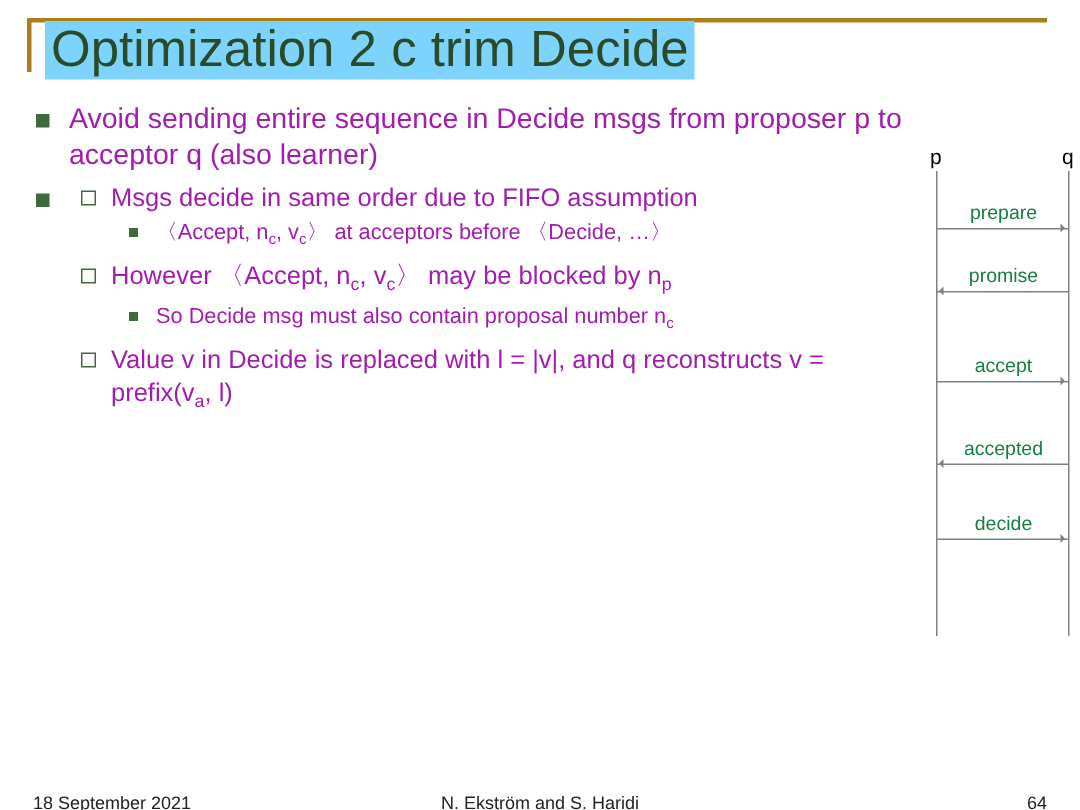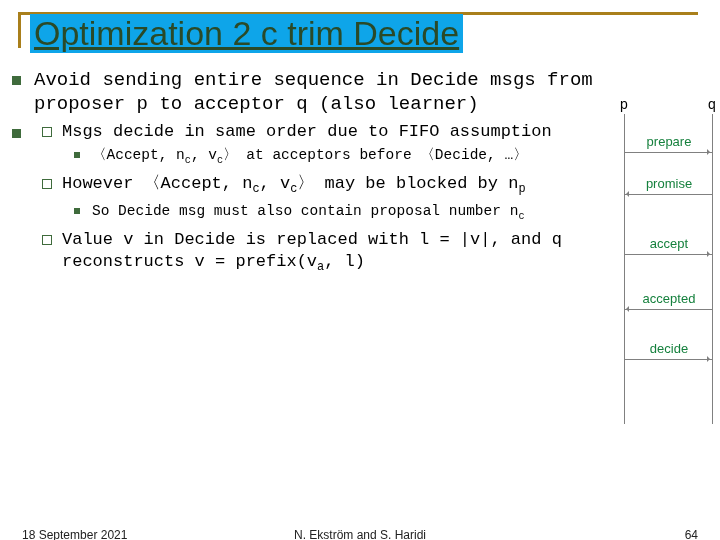--- a/index.html
+++ b/index.html
@@ -20,33 +20,31 @@
     border-top: 3px solid #a97f1b;
     border-left: 3px solid #a97f1b;
   }
   .title {
     position: absolute;
     left: 30px;
     top: 14px;
     font-size: 34px;
     color: #2a4a28;
     font-family: Verdana, Arial, sans-serif;
-    background: #0ea5e9;
+    background: #7dd3fc;
     padding: 0 4px;
-    text-decoration: underline;
   }
   .content {
     position: absolute;
-    left: 8px;
+    left: 20px;
     top: 68px;
     width: 590px;
     font-size: 19px;
     line-height: 1.28;
-    color: #000000;
-    font-family: Liberation Mono, monospace;
+    color: #a21caf;
   }
   ul { list-style: none; }
   .l1 > li { padding-left: 26px; position: relative; margin-bottom: 4px; }
   .l1 > li::before {
     content: "";
     position: absolute;
     left: 4px;
     top: 8px;
     width: 9px;
     height: 9px;

